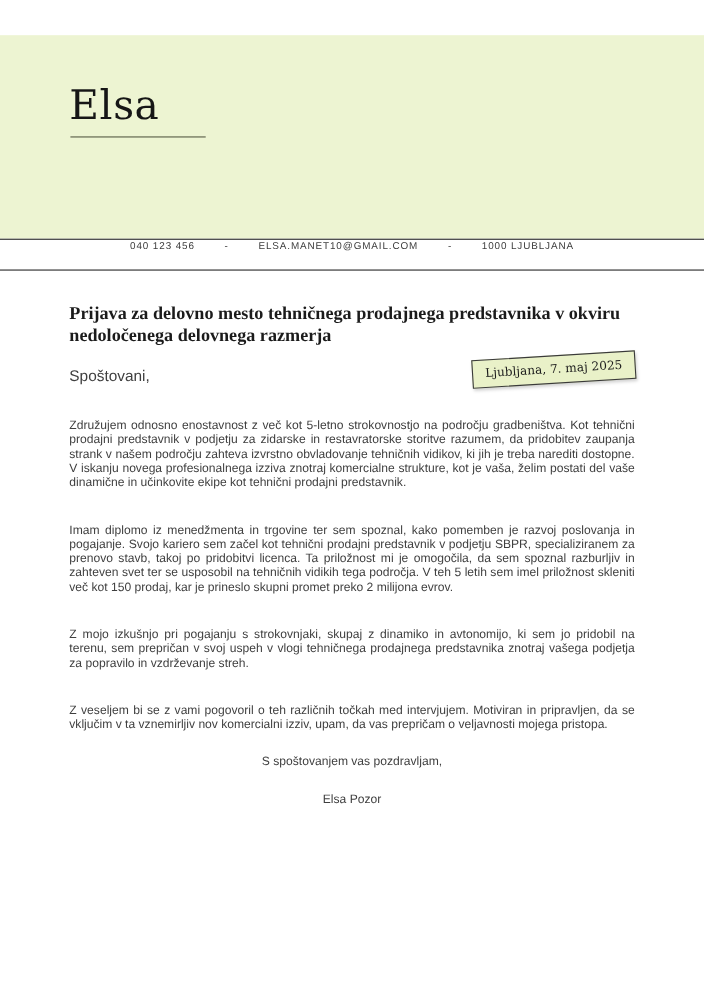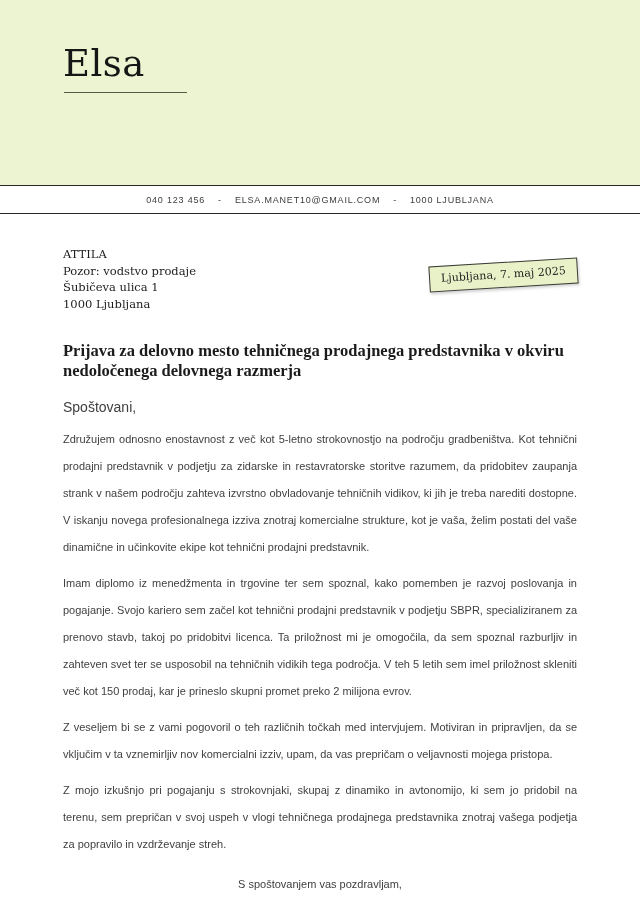--- a/index.html
+++ b/index.html
@@ -9,20 +9,21 @@
     font-family:"Liberation Sans", sans-serif;
     position:relative;
     overflow:hidden;
   }
 
   
   .letterhead {
     height:185px;
     background:#edf4d2;
     padding:44px 0 0 63px;
+    margin-top:32px;
   }
   .name {
     font-family:"DejaVu Serif", serif;
     font-size:37px;
     line-height:1.08;
     color:#161616;
     letter-spacing:0.5px;
   }
   .name .last { font-style:italic; }
   .name-underline {
@@ -33,23 +34,22 @@
     margin-left:1px;
   }
 
   
   .contact-bar {
     height:29px;
     border-top:1.5px solid #262626;
     border-bottom:1.5px solid #262626;
     background:#ffffff;
     display:flex;
-    align-items:center;
     justify-content:center;
-    gap:13px;
+    gap:27px;
     font-size:9px;
     letter-spacing:0.8px;
     color:#3c3c3c;
     text-transform:uppercase;
     white-space:nowrap;
   }
   .contact-sep { color:#3c3c3c; }
 
   
   .content {
@@ -85,23 +85,23 @@
     line-height:1.22;
     color:#1b1b1b;
   }
   .greeting {
     margin-top:17px;
     font-size:14px;
     line-height:18.5px;
     color:#3f3f3f;
   }
   .para {
-    margin-top:9px;
+    margin-top:30px;
     font-size:11px;
-    line-height:27px;
+    line-height:13px;
     color:#3f3f3f;
     text-align:justify;
   }
   .closing, .signature {
     margin-top:17px;
     font-size:11px;
     line-height:18.5px;
     color:#3f3f3f;
     text-align:center;
   }
@@ -119,34 +119,28 @@
 <div class="contact-bar">
   <span>040 123 456</span>
   <span class="contact-sep">-</span>
   <span>ELSA.MANET10@GMAIL.COM</span>
   <span class="contact-sep">-</span>
   <span>1000 LJUBLJANA</span>
 </div>
 
 <main class="content">
 
-  <div class="recipient">
-    <div>ATTILA</div>
-    <div>Pozor: vodstvo prodaje</div>
-    <div>Šubičeva ulica 1</div>
-    <div>1000 Ljubljana</div>
-  </div>
 
   <div class="date-badge">Ljubljana, 7. maj 2025</div>
 
   <h1 class="subject">Prijava za delovno mesto tehničnega prodajnega predstavnika v okviru nedoločenega delovnega razmerja</h1>
 
   <div class="greeting">Spoštovani,</div>
 
   <p class="para">Združujem odnosno enostavnost z več kot 5-letno strokovnostjo na področju gradbeništva. Kot tehnični prodajni predstavnik v podjetju za zidarske in restavratorske storitve razumem, da pridobitev zaupanja strank v našem področju zahteva izvrstno obvladovanje tehničnih vidikov, ki jih je treba narediti dostopne. V iskanju novega profesionalnega izziva znotraj komercialne strukture, kot je vaša, želim postati del vaše dinamične in učinkovite ekipe kot tehnični prodajni predstavnik.</p>
   <p class="para">Imam diplomo iz menedžmenta in trgovine ter sem spoznal, kako pomemben je razvoj poslovanja in pogajanje. Svojo kariero sem začel kot tehnični prodajni predstavnik v podjetju SBPR, specializiranem za prenovo stavb, takoj po pridobitvi licenca. Ta priložnost mi je omogočila, da sem spoznal razburljiv in zahteven svet ter se usposobil na tehničnih vidikih tega področja. V teh 5 letih sem imel priložnost skleniti več kot 150 prodaj, kar je prineslo skupni promet preko 2 milijona evrov.</p>
+  <p class="para">Z mojo izkušnjo pri pogajanju s strokovnjaki, skupaj z dinamiko in avtonomijo, ki sem jo pridobil na terenu, sem prepričan v svoj uspeh v vlogi tehničnega prodajnega predstavnika znotraj vašega podjetja za popravilo in vzdrževanje streh.</p>
   <p class="para">Z veseljem bi se z vami pogovoril o teh različnih točkah med intervjujem. Motiviran in pripravljen, da se vključim v ta vznemirljiv nov komercialni izziv, upam, da vas prepričam o veljavnosti mojega pristopa.</p>
-  <p class="para">Z mojo izkušnjo pri pogajanju s strokovnjaki, skupaj z dinamiko in avtonomijo, ki sem jo pridobil na terenu, sem prepričan v svoj uspeh v vlogi tehničnega prodajnega predstavnika znotraj vašega podjetja za popravilo in vzdrževanje streh.</p>
 
   <div class="closing">S spoštovanjem vas pozdravljam,</div>
   <div class="signature">Elsa Pozor</div>
 
 </main>
 
 </body></html>

